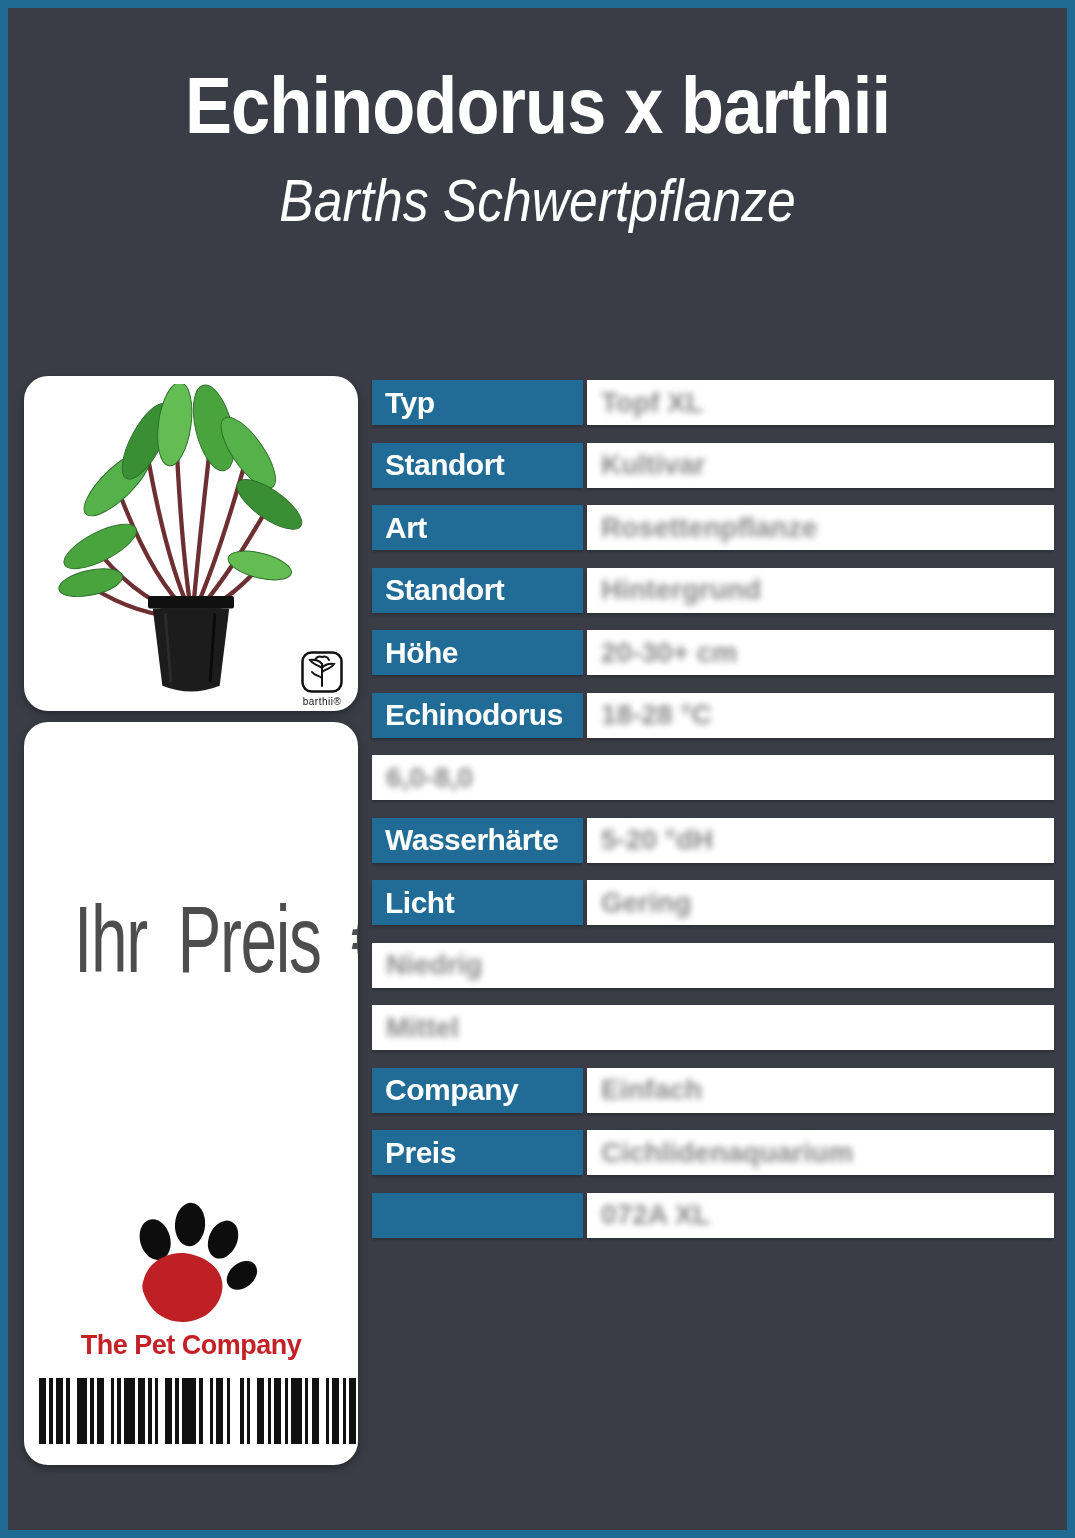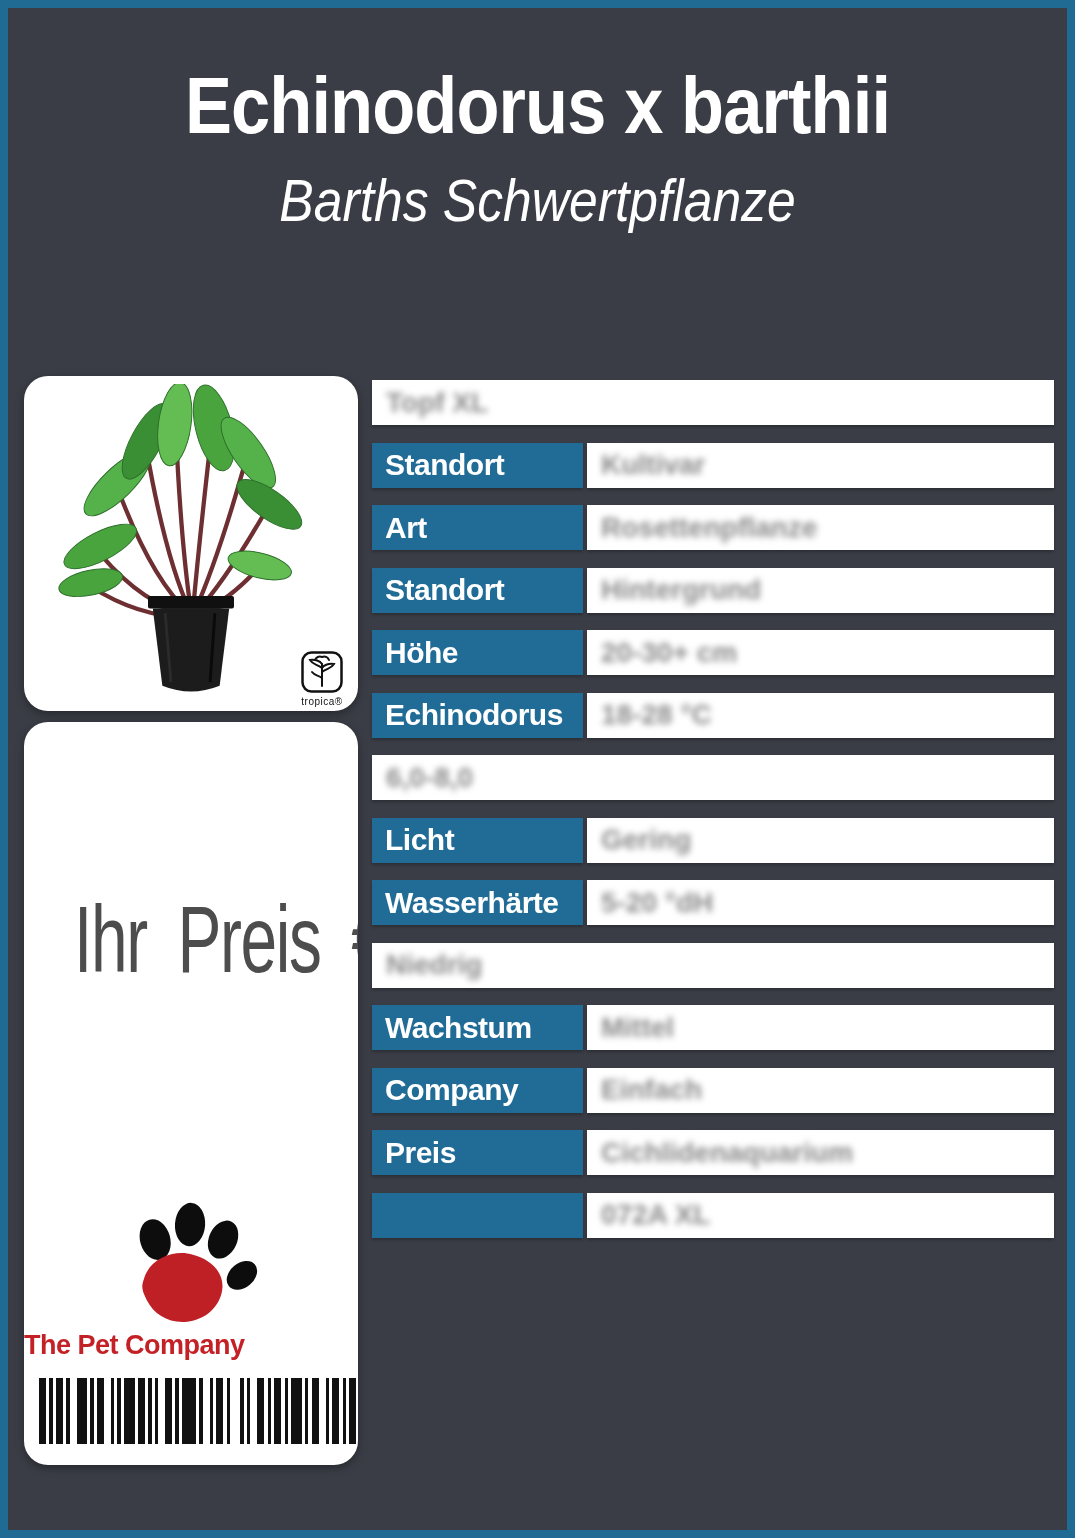--- a/index.html
+++ b/index.html
@@ -35,21 +35,21 @@
     background:#ffffff;border-radius:24px;box-shadow:0 3px 8px rgba(0,0,0,.35);
     overflow:hidden;
   }
   .price-text{
     position:absolute;top:164px;left:0;width:100%;text-align:center;
     font-size:94px;font-weight:500;color:#4d4d4d;white-space:nowrap;
     transform:scaleX(0.70);transform-origin:center;word-spacing:20px;letter-spacing:-2px;
   }
   .paw{position:absolute;top:478px;left:50%;transform:translateX(-50%);}
   .company-name{
-    position:absolute;top:608px;left:0;width:100%;
+    position:absolute;top:608px;left:0;width:100%;text-align:center;
     font-size:27px;font-weight:bold;color:#c42127;letter-spacing:-0.5px;
   }
   .barcode{
     position:absolute;left:15px;top:656px;height:66px;width:318px;
     display:flex;align-items:stretch;background:#ffffff;
   }
   .barcode .bar{height:100%;}
   .barcode .b{background:#111111;}
   .barcode .s{background:transparent;}
   
@@ -120,21 +120,21 @@
       <svg width="44" height="44" viewBox="0 0 44 44">
         <rect x="2.5" y="2.5" width="39" height="39" rx="9" fill="#ffffff" stroke="#111" stroke-width="2.5"></rect>
         <g stroke="#111" stroke-width="2" fill="none" stroke-linecap="round">
           <path d="M22,36 L22,14"></path>
           <path d="M22,18 C17,14 13,15 10,10 C15,9 20,11 22,14"></path>
           <path d="M22,22 C27,18 31,19 34,14 C29,13 24,15 22,18"></path>
           <path d="M22,28 C18,25 15,26 12,22"></path>
           <path d="M15,10 C16,7 19,6 22,7 C25,6 28,7 29,10"></path>
         </g>
       </svg>
-      <span class="tropica-caption">tropica®</span>
+      <span class="tropica-caption">barthii®</span>
     </div>
   </div>
 
   <div class="price-box">
     <div class="price-text">Ihr Preis €</div>
     <svg class="paw" width="160" height="132" viewBox="0 0 160 140">
       <ellipse cx="42" cy="42" rx="16" ry="22" fill="#0d0d0d" transform="rotate(-16 42 42)"></ellipse>
       <ellipse cx="79" cy="26" rx="16" ry="23" fill="#0d0d0d" transform="rotate(4 79 26)"></ellipse>
       <ellipse cx="114" cy="42" rx="15" ry="21" fill="#0d0d0d" transform="rotate(24 114 42)"></ellipse>
       <ellipse cx="134" cy="80" rx="13" ry="18" fill="#0d0d0d" transform="rotate(50 134 80)"></ellipse>
@@ -205,20 +205,21 @@
         <div class="bar b" style="width: 6.83871px;"></div>
         <div class="bar s" style="width: 3.41935px;"></div>
         <div class="bar b" style="width: 3.41935px;"></div>
         <div class="bar s" style="width: 3.41935px;"></div>
         <div class="bar b" style="width: 6.83871px;"></div>
       </div>
   </div>
 
   <div class="data-table">
     <div class="t-row">
+      <span class="t-label">Typ</span>
       <span class="t-value">
           <span class="blurred">Topf XL</span>
         </span>
     </div>
     <div class="t-row">
       <span class="t-label">Standort</span>
       <span class="t-value">
           <span class="blurred">Kultivar</span>
         </span>
     </div>
@@ -245,38 +246,37 @@
       <span class="t-value">
           <span class="blurred">18-28 °C</span>
         </span>
     </div>
     <div class="t-row">
       <span class="t-value">
           <span class="blurred">6,0-8,0</span>
         </span>
     </div>
     <div class="t-row">
+      <span class="t-label">Wasserhärte</span>
+      <span class="t-value">
+          <span class="blurred">5-20 °dH</span>
+        </span>
+    </div>
+    <div class="t-row">
       <span class="t-label">Licht</span>
       <span class="t-value">
           <span class="blurred">Gering</span>
         </span>
     </div>
     <div class="t-row">
-      <span class="t-label">Wasserhärte</span>
-      <span class="t-value">
-          <span class="blurred">5-20 °dH</span>
-        </span>
-    </div>
-    <div class="t-row">
       <span class="t-value">
           <span class="blurred">Niedrig</span>
         </span>
     </div>
     <div class="t-row">
-      <span class="t-label">Wachstum</span>
       <span class="t-value">
           <span class="blurred">Mittel</span>
         </span>
     </div>
     <div class="t-row">
       <span class="t-label">Company</span>
       <span class="t-value">
           <span class="blurred">Einfach</span>
         </span>
     </div>

